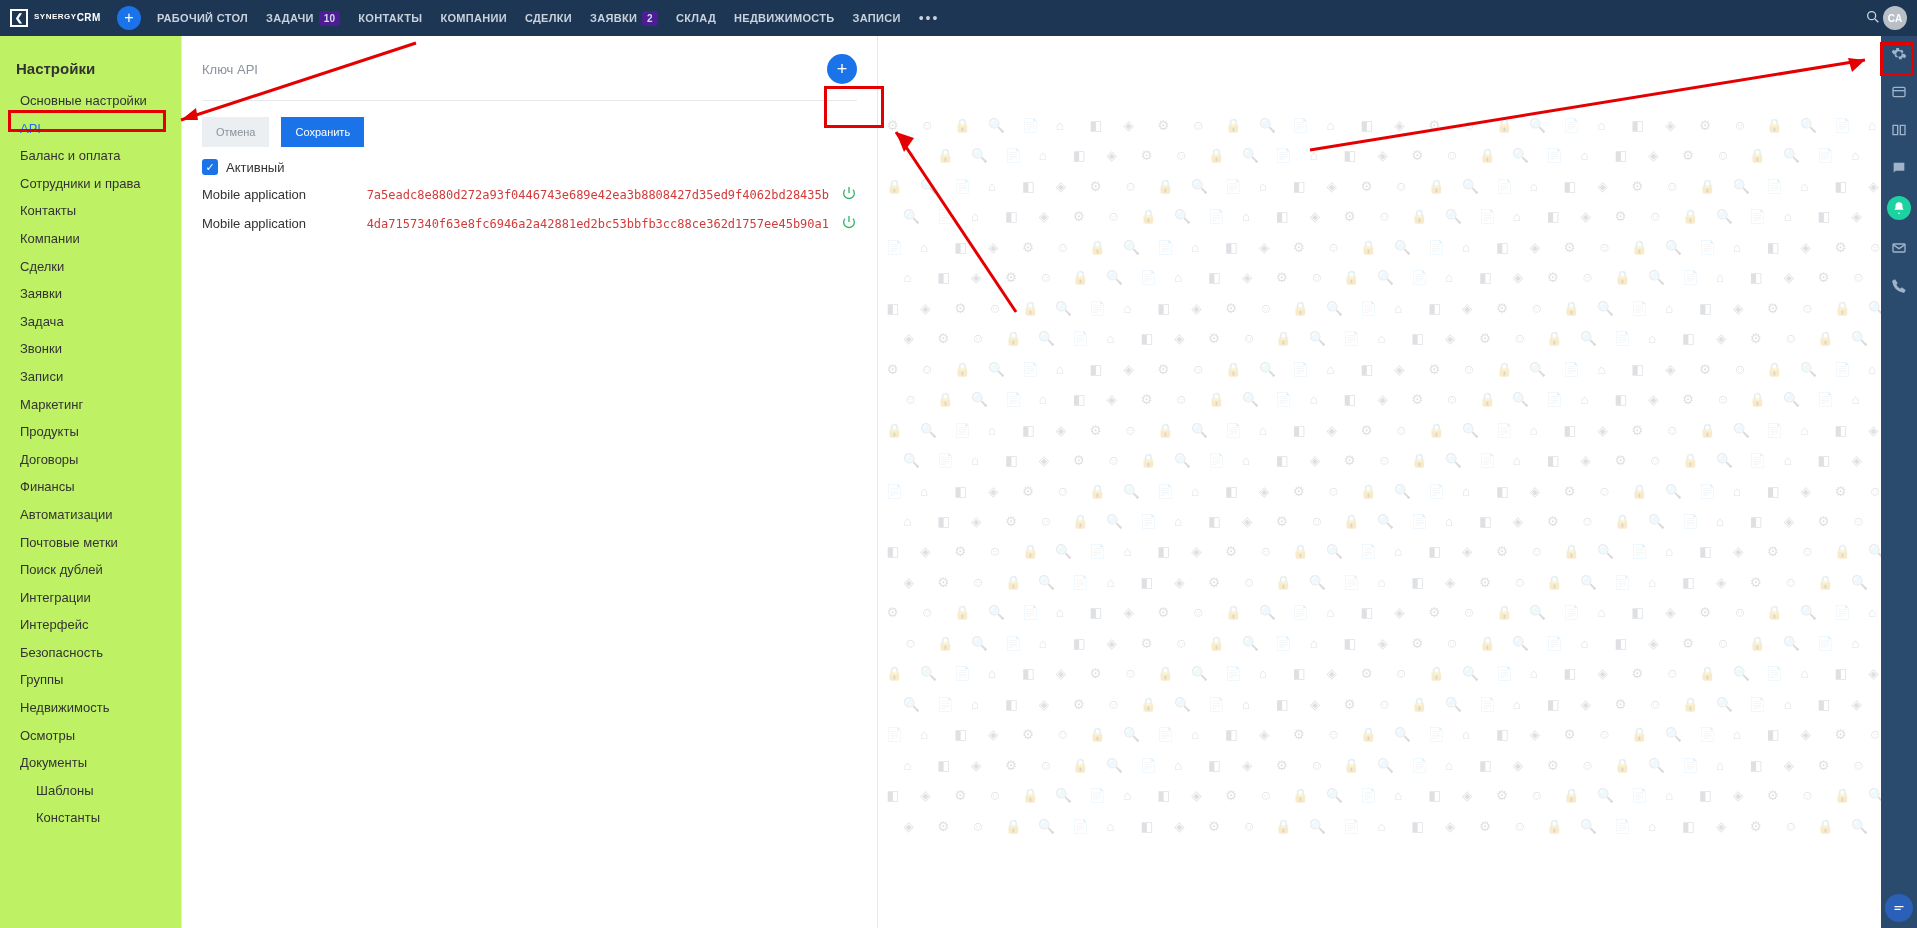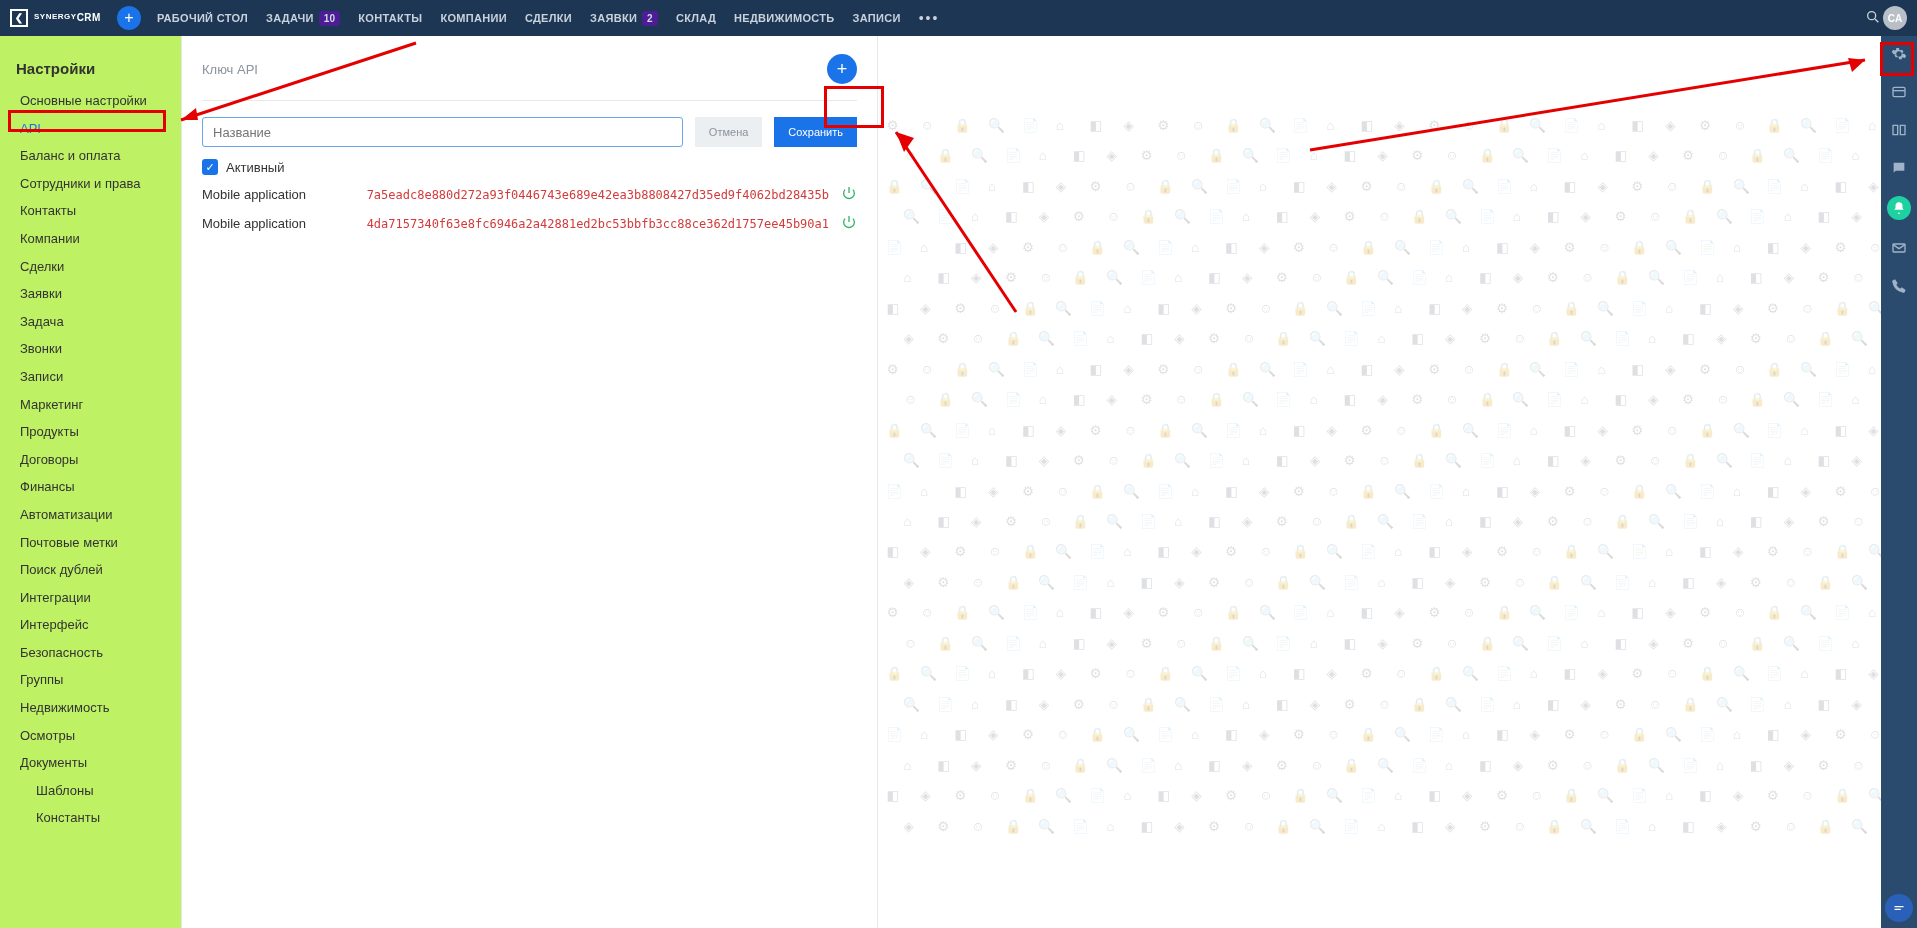--- a/index.html
+++ b/index.html
@@ -284,21 +284,20 @@
 <div class="main">
   <div class="content-col">
 
     <div class="section-head">
       <div class="section-title">Ключ API</div>
       <div class="round-add">+</div>
     </div>
     <div class="divider"></div>
 
     <div class="form-row">
-      <input class="name-input" placeholder="Название" style="">
       <button class="btn btn-cancel">Отмена</button>
       <button class="btn btn-save">Сохранить</button>
     </div>
 
     <div class="checkbox-row">
       <span class="chk">✓</span>
       <span>Активный</span>
     </div>
 
     <div id="key-rows">

